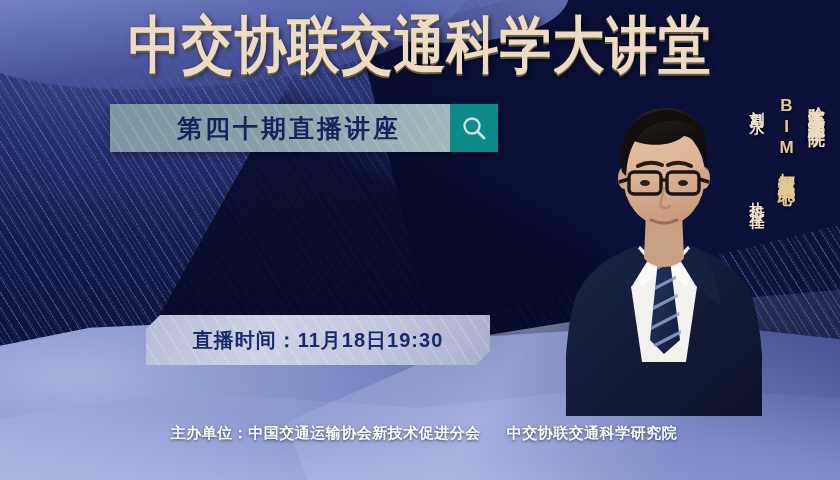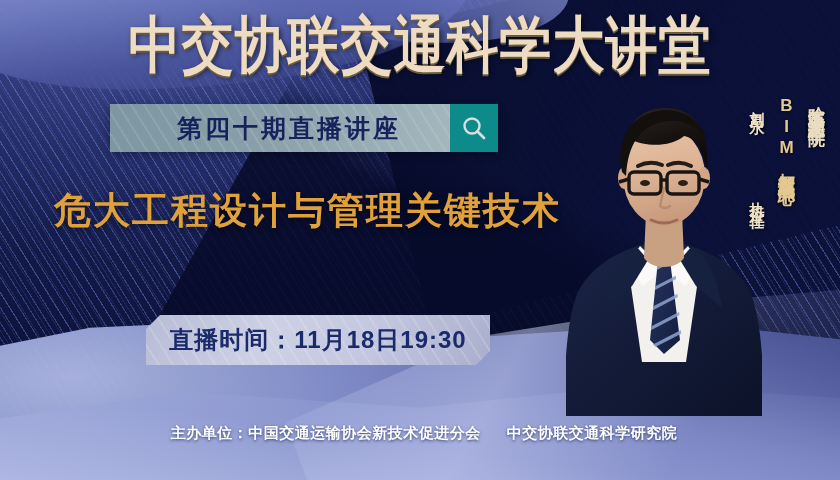--- a/index.html
+++ b/index.html
@@ -156,21 +156,21 @@
   
   .time-plate{
     position:absolute;left:146px;top:315px;
     width:344px;height:50px;
     clip-path:polygon(14px 0, 100% 0, 100% calc(100% - 14px), calc(100% - 14px) 100%, 0 100%, 0 14px);
     background:
       repeating-linear-gradient(58deg, rgba(255,255,255,.00) 0 10px, rgba(255,255,255,.14) 10px 12px),
       linear-gradient(115deg,#b7bcd6 0%,#cdd1e4 35%,#c5c9e0 62%,#a9aecd 100%);
     display:flex;align-items:center;justify-content:center;
     color:#1b2a6b;
-    font-size:24px;
+    font-size:20px;
     font-weight:bold;
     letter-spacing:1px;
     z-index:6;
     box-shadow:0 3px 10px rgba(0,0,0,.35);
   }
 
   
   .portrait{
     position:absolute;left:566px;top:80px;width:196px;height:336px;
     z-index:5;
@@ -335,21 +335,20 @@
   <div class="subbar">
     <div class="subbar-text">第四十期直播讲座</div>
     <div class="subbar-icon">
       <svg width="28" height="28" viewBox="0 0 28 28" aria-hidden="true">
         <circle cx="12" cy="12" r="7.5" fill="none" stroke="#d8dfe0" stroke-width="2.4"></circle>
         <line x1="17.5" y1="17.5" x2="24" y2="24" stroke="#d8dfe0" stroke-width="2.8" stroke-linecap="round"></line>
       </svg>
     </div>
   </div>
 
-  <div class="gold-title">危大工程设计与管理关键技术</div>
 
   <div class="time-plate">直播时间：11月18日19:30</div>
 
   <div class="vtext v-college">哈尔滨工业大学土木工程学院</div>
   <div class="vtext v-center">BIM与智慧工地研究中心</div>
   <div class="vtext v-name">刘昌永</div>
   <div class="vtext v-role">执行主任</div>
 
   <div class="footer">
     <span>主办单位：</span><span>中国交通运输协会新技术促进分会</span><span class="gap"></span><span>中交协联交通科学研究院</span>

